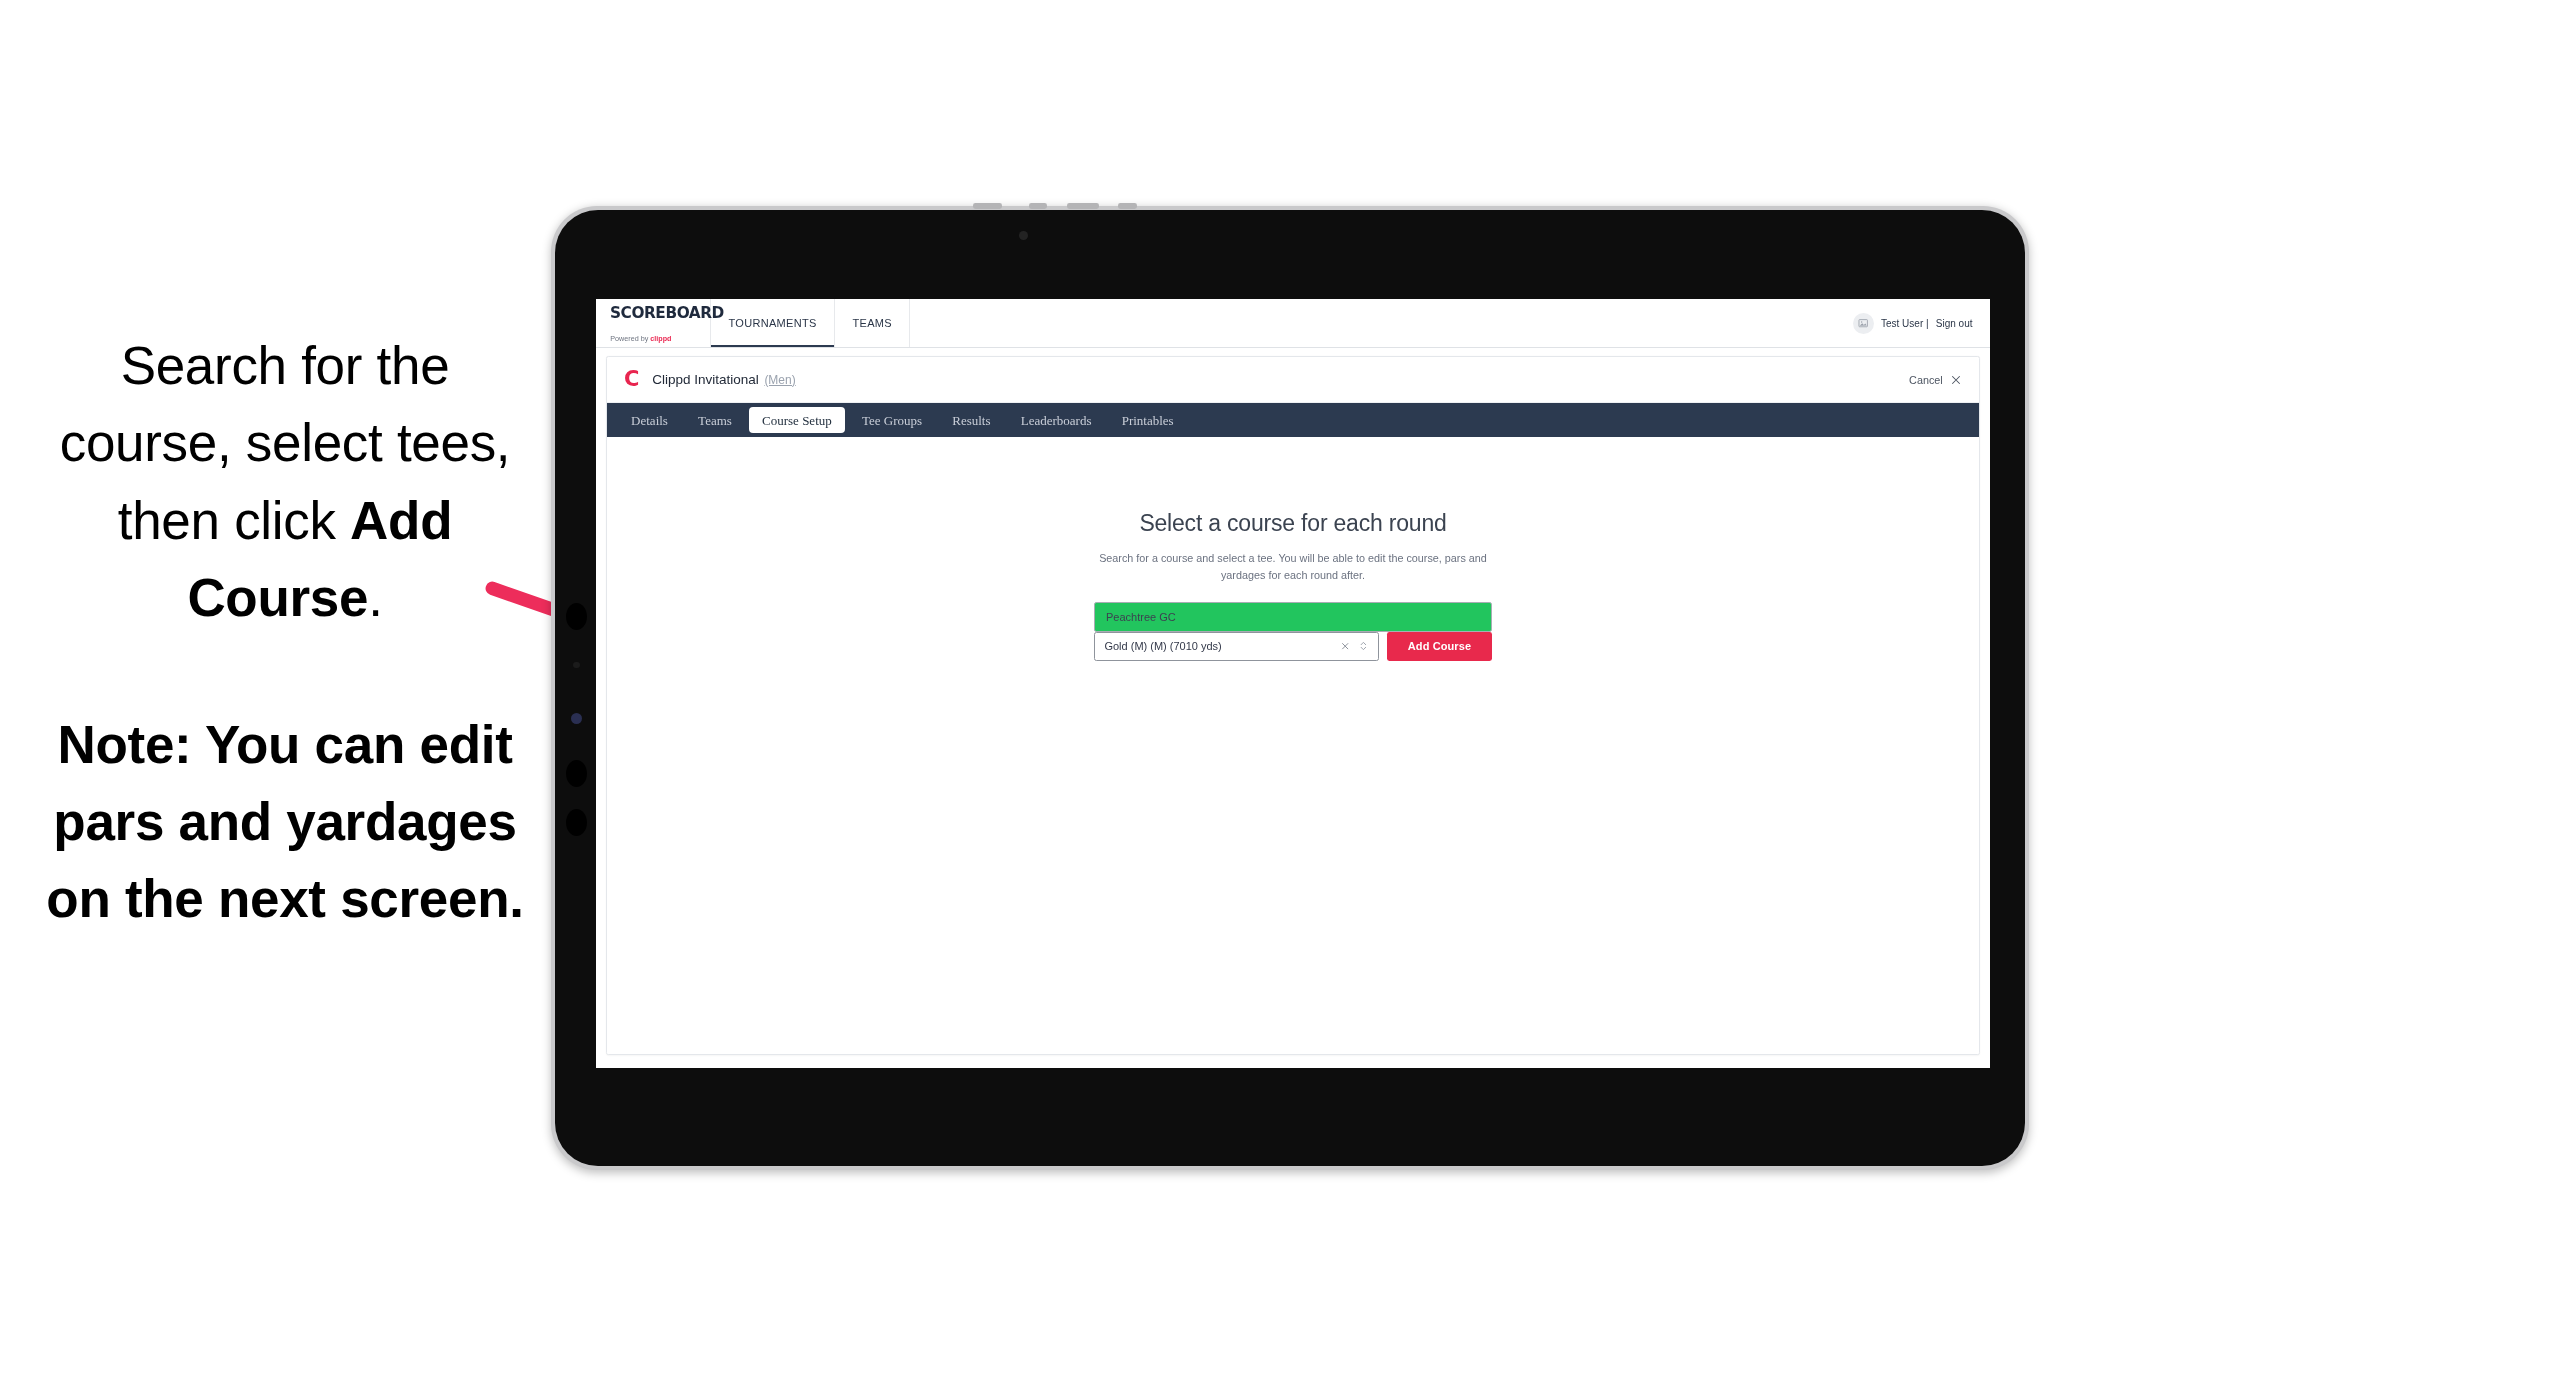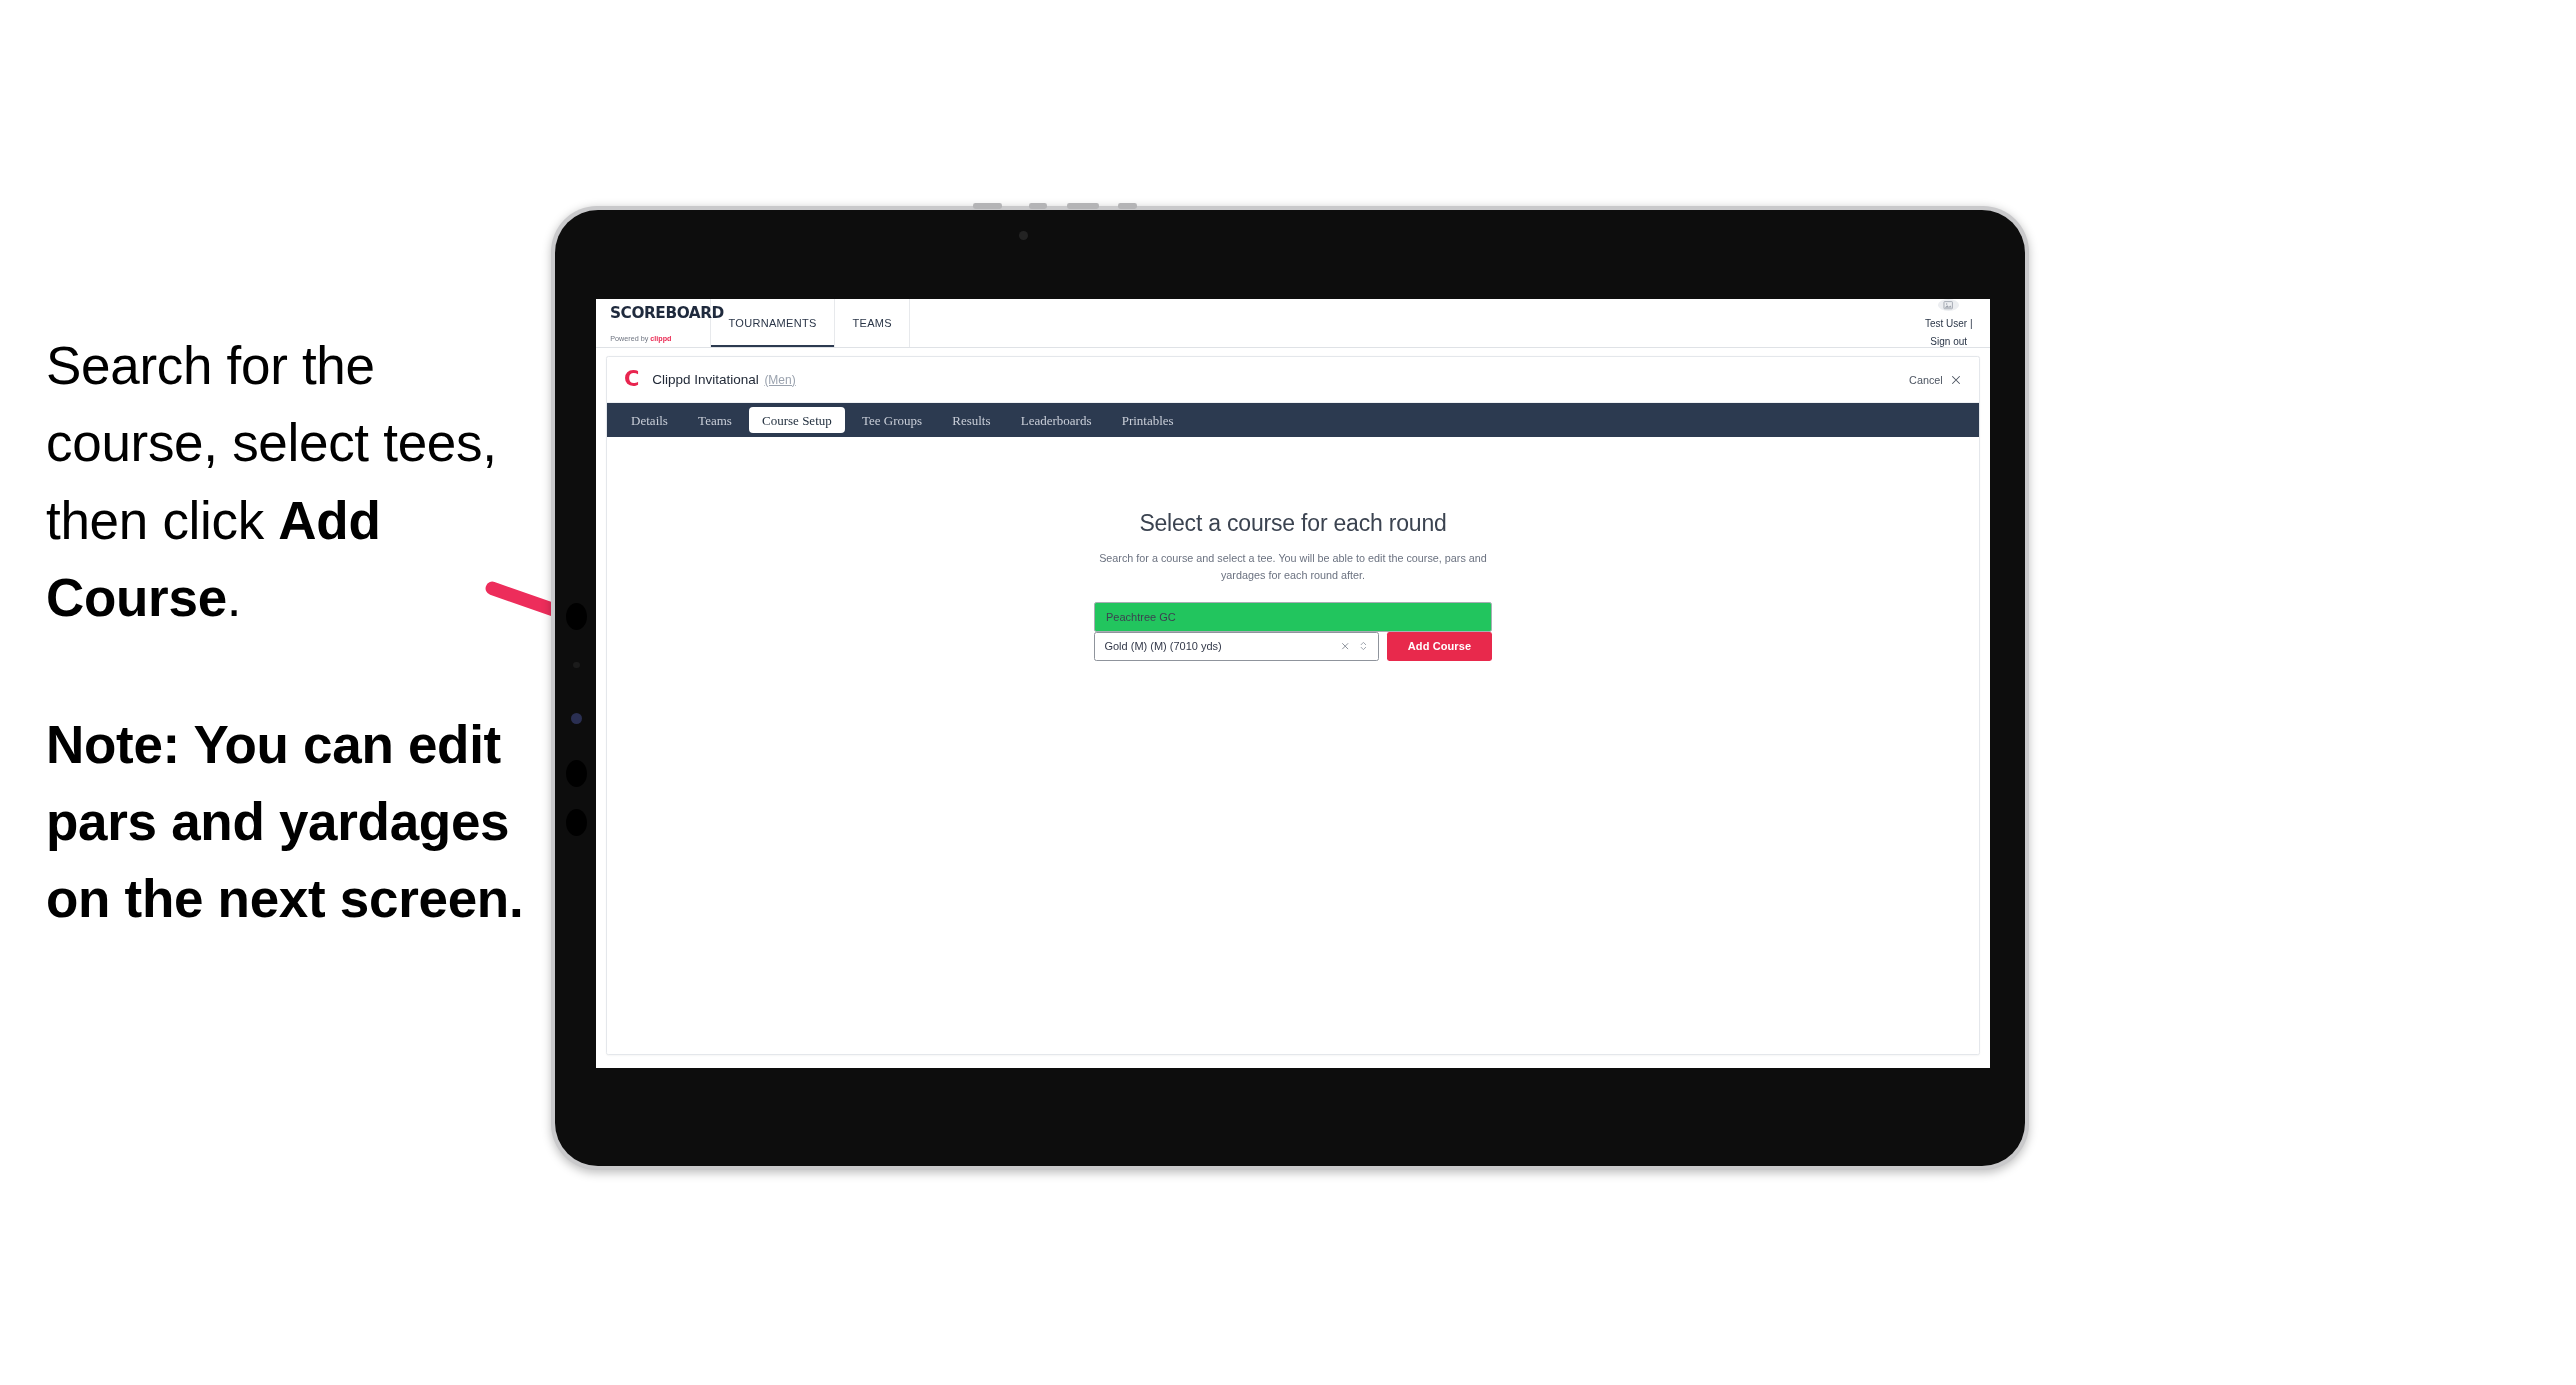--- a/index.html
+++ b/index.html
@@ -18,20 +18,21 @@
     position: absolute;
     left: 46px;
     top: 327px;
     width: 478px;
   }
   .instr-para {
     font-size: 53px;
     line-height: 1.46;
     color: #000000;
     letter-spacing: -0.3px;
+    text-align: center;
   }
   .instr-para.second { margin-top: 69px; font-weight: 700; }
   .instr-strong { font-weight: 700; }
 
   
   .arrow-svg {
     position: absolute;
     left: 478px;
     top: 558px;
     width: 605px;
@@ -158,21 +159,20 @@
     height: 2.4px;
     background: #2c3a50;
   }
 
   .appbar-right {
     margin-left: auto;
     display: flex;
     align-items: center;
     gap: 7.2px;
     padding-right: 17.5px;
-    flex-direction: column;
   }
   .avatar {
     width: 21px; height: 21px;
     border-radius: 50%;
     background: #eceef1;
     display: flex; align-items: center; justify-content: center;
   }
   .user-name { font-size: 10px; color: #2b3648; }
   .signout { font-size: 10px; color: #2b3648; }
 

